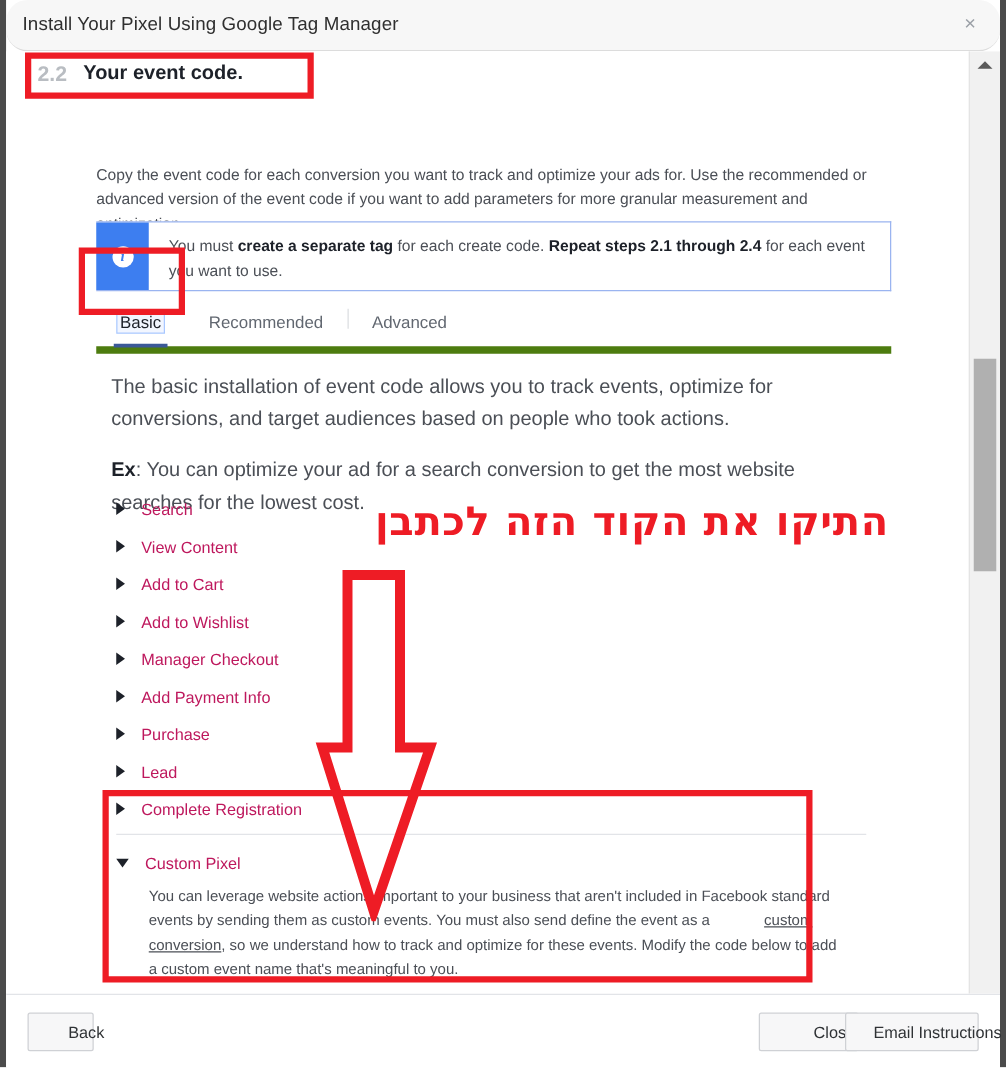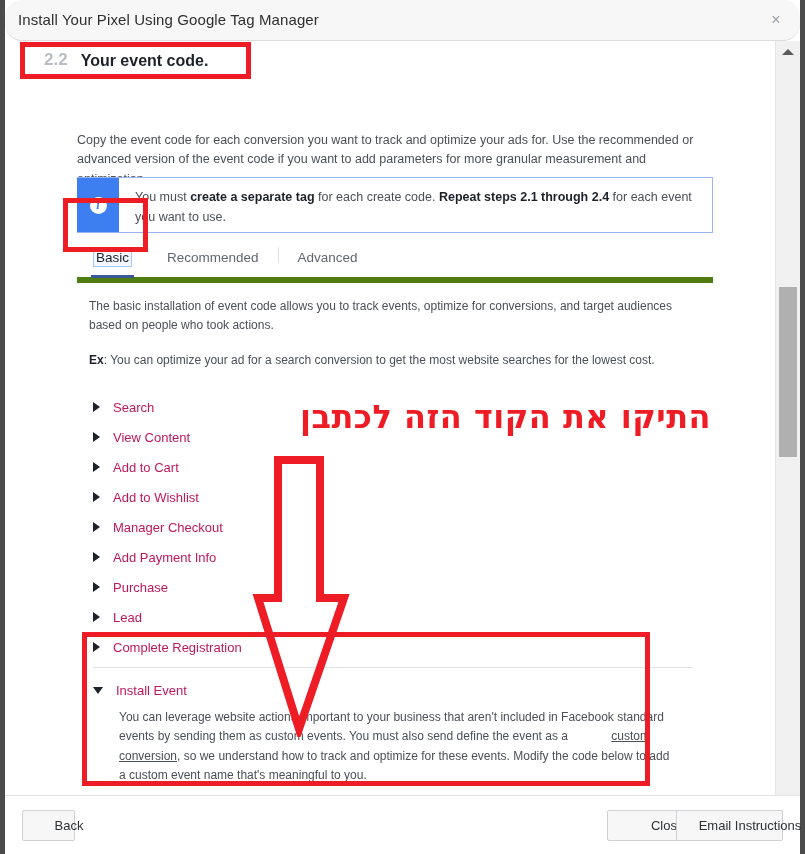--- a/index.html
+++ b/index.html
@@ -67,22 +67,22 @@
   }
   #content {
     position: absolute;
     left: 0; top: 0; right: 25px; bottom: 0;
     background: #ffffff;
     overflow: hidden;
   }
 
   
   #step-head {
-    position: absolute; left: 39px; top: 9px;
-    display: flex; align-items: flex-end; gap: 13px;
+    position: absolute; left: 25px; top: 9px;
+    display: flex; align-items: flex-start; gap: 13px;
     white-space: nowrap;
   }
   #step-num { font-size: 17px; color: #b9bdc2; font-weight: bold; }
   #step-title { font-size: 16px; color: #1d2129; font-weight: bold; }
 
   
   #desc {
     position: absolute; left: 72px; top: 90px; width: 636px;
     font-size: 12.5px; color: #4b4f56; line-height: 1.55;
   }
@@ -139,21 +139,21 @@
     background: #3b5998;
   }
   .tab-sep {
     width: 1px; height: 16px; background: #dcdee1;
     align-self: center; margin-bottom: 11px;
   }
 
   
   #panel-text {
     position: absolute; left: 84px; top: 256px; width: 612px;
-    font-size: 12px; color: #4b4f56; line-height: 1.6;
+    font-size: 16px; color: #4b4f56; line-height: 1.6;
   }
   #panel-text .ex { margin-top: 16px; }
   #panel-text .ex b { color: #1d2129; }
 
   
   #events {
     position: absolute; left: 88px; top: 351px; width: 600px;
   }
   .event-row {
     display: flex; align-items: center; gap: 13px;
@@ -357,21 +357,21 @@
             <span class="caret-right"></span>
             <span class="event-label">Complete Registration</span>
           </div>
         </div>
 
         <div id="custom-divider"></div>
 
         <div id="custom-block">
           <div id="custom-head">
             <span class="caret-down"></span>
-            <span class="event-label">Install Event</span>
+            <span class="event-label">Custom Pixel</span>
           </div>
           <div id="custom-desc"><span>You can leverage website actions important to your business that aren't included in Facebook standard events by sending them as custom events. You must also send define the event as a </span><a href="#">custom conversion</a><span>, so we understand how to track and optimize for these events. Modify the code below to add a custom event name that's meaningful to you.</span></div>
 
         </div>
 
       </div>
 
       <div id="scrollbar">
         <div id="sb-up">
           <span class="sb-arrow-up"></span>

